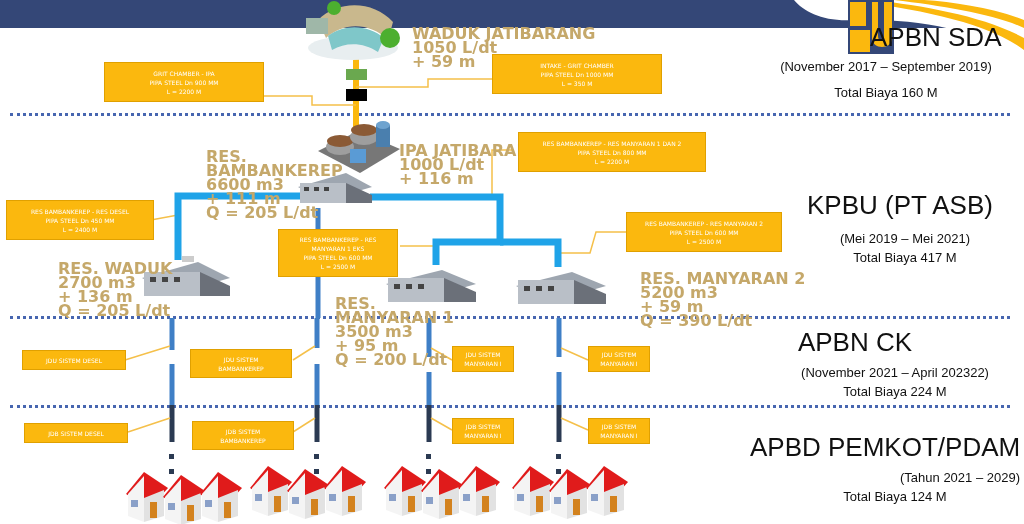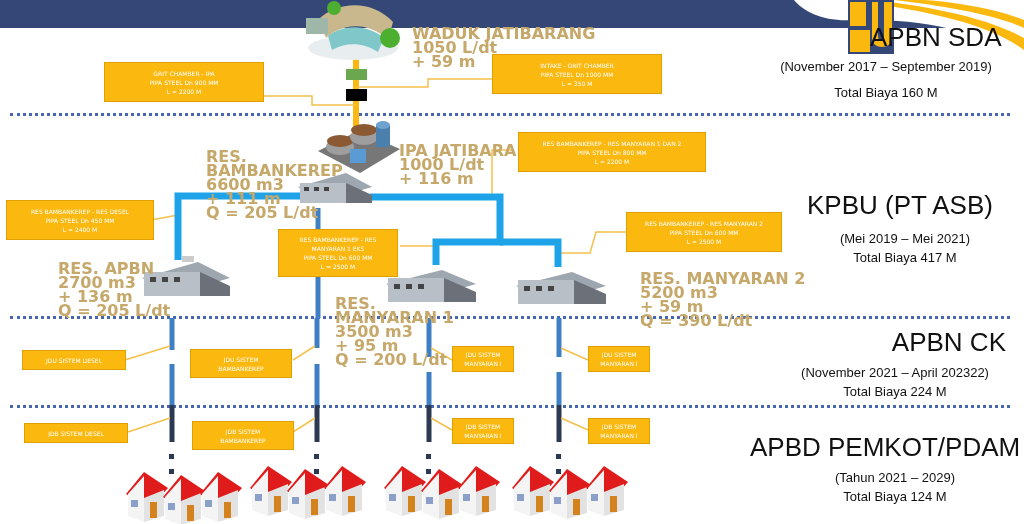--- a/index.html
+++ b/index.html
@@ -154,21 +154,21 @@
   <div>+ 116 m</div>
 </div>
 <div class="gold" style="left:206px; top:150px;">
   <div>RES.</div>
   <div>BAMBANKEREP</div>
   <div>6600 m3</div>
   <div>+ 111 m</div>
   <div>Q = 205 L/dt</div>
 </div>
 <div class="gold" style="left:58px; top:262px;">
-  <div>RES. APBN</div>
+  <div>RES. WADUK</div>
   <div>2700 m3</div>
   <div>+ 136 m</div>
   <div>Q = 205 L/dt</div>
 </div>
 <div class="gold" style="left:335px; top:297px;">
   <div>RES.</div>
   <div>MANYARAN 1</div>
   <div>3500 m3</div>
   <div>+ 95 m</div>
   <div>Q = 200 L/dt</div>
@@ -332,19 +332,19 @@
   </div>
 
 <div class="phase-title" style="left:870px; top:22px; width:130px;">APBN SDA</div>
 <div class="phase-sub" style="left:756px; top:58px; width:260px;">(November 2017 – September 2019)</div>
 <div class="phase-sub" style="left:756px; top:84px; width:260px;">Total Biaya 160 M</div>
 
 <div class="phase-title" style="left:800px; top:190px; width:200px;">KPBU (PT ASB)</div>
 <div class="phase-sub" style="left:800px; top:230px; width:210px;">(Mei 2019 – Mei 2021)</div>
 <div class="phase-sub" style="left:800px; top:249px; width:210px;">Total Biaya 417 M</div>
 
-<div class="phase-title" style="left:806px; top:327px; width:200px;text-align:right;">APBN CK</div>
+<div class="phase-title" style="left:755px; top:327px; width:200px;">APBN CK</div>
 <div class="phase-sub" style="left:770px; top:364px; width:250px;">(November 2021 – April 202322)</div>
 <div class="phase-sub" style="left:770px; top:383px; width:250px;">Total Biaya 224 M</div>
 
 <div class="phase-title" style="left:750px; top:432px; width:270px;">APBD PEMKOT/PDAM</div>
-<div class="phase-sub" style="left:770px; top:469px; width:250px;">(Tahun 2021 – 2029)</div>
+<div class="phase-sub" style="left:770px; top:469px; width:250px;text-align:right;">(Tahun 2021 – 2029)</div>
 <div class="phase-sub" style="left:770px; top:488px; width:250px;">Total Biaya 124 M</div>
 
 </body></html>

